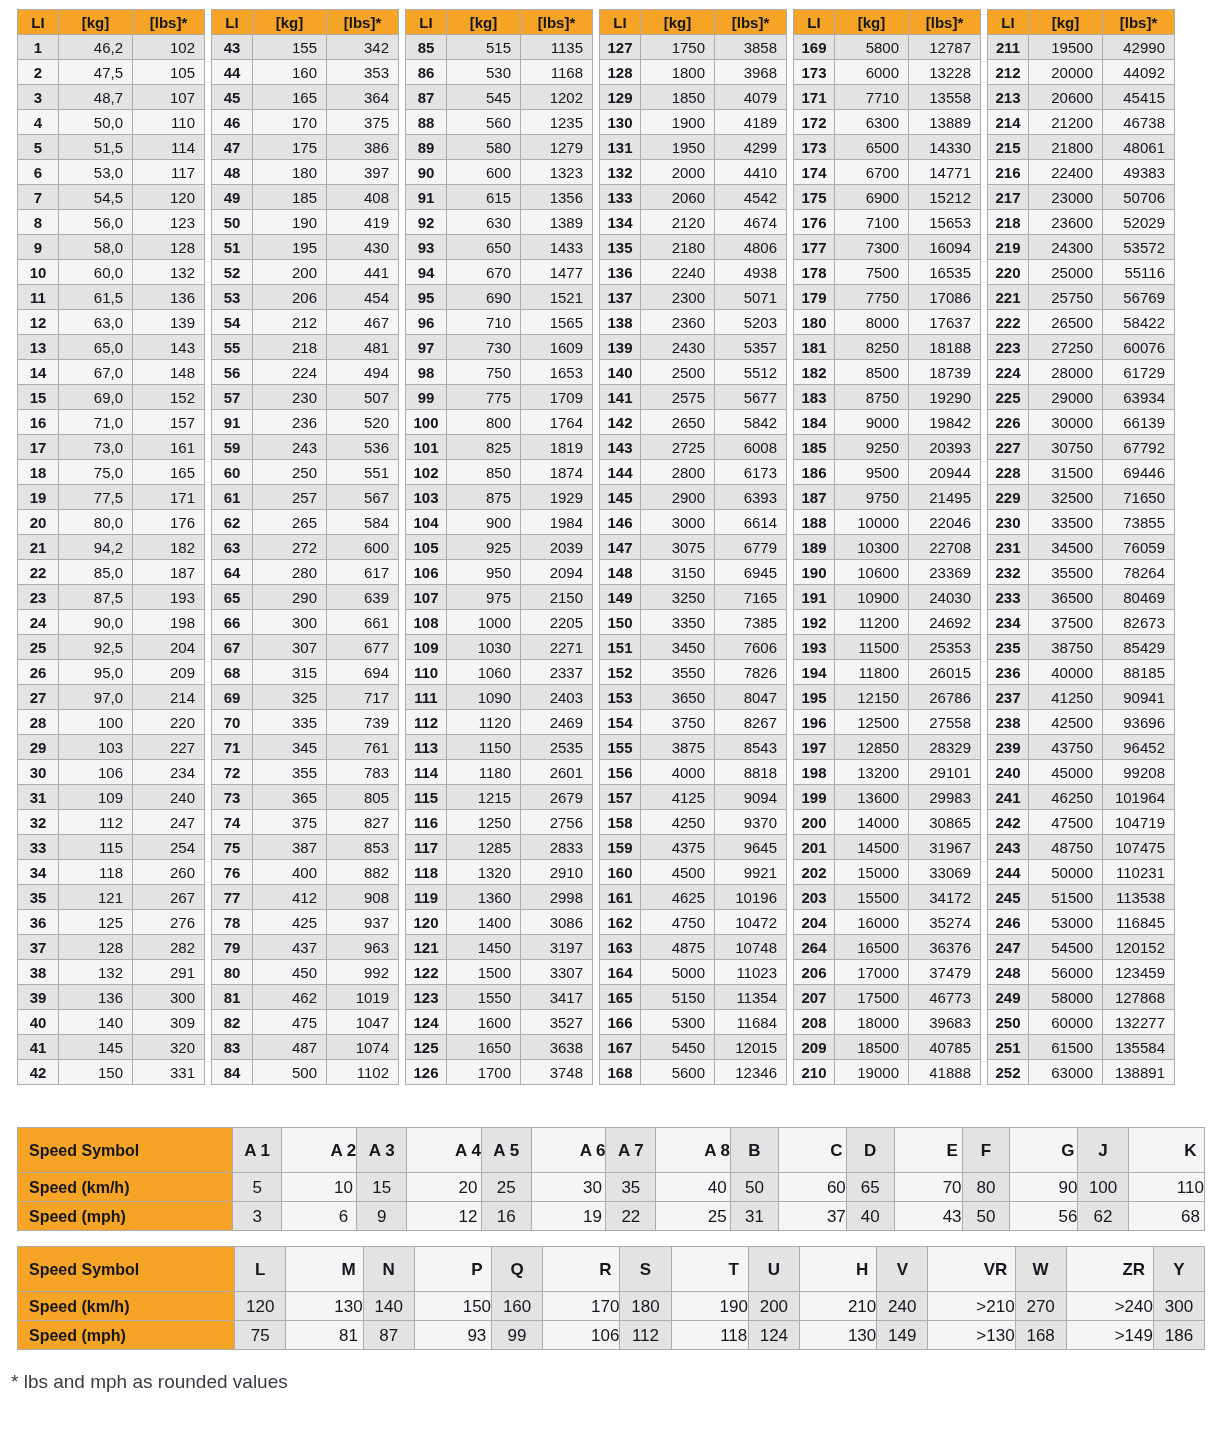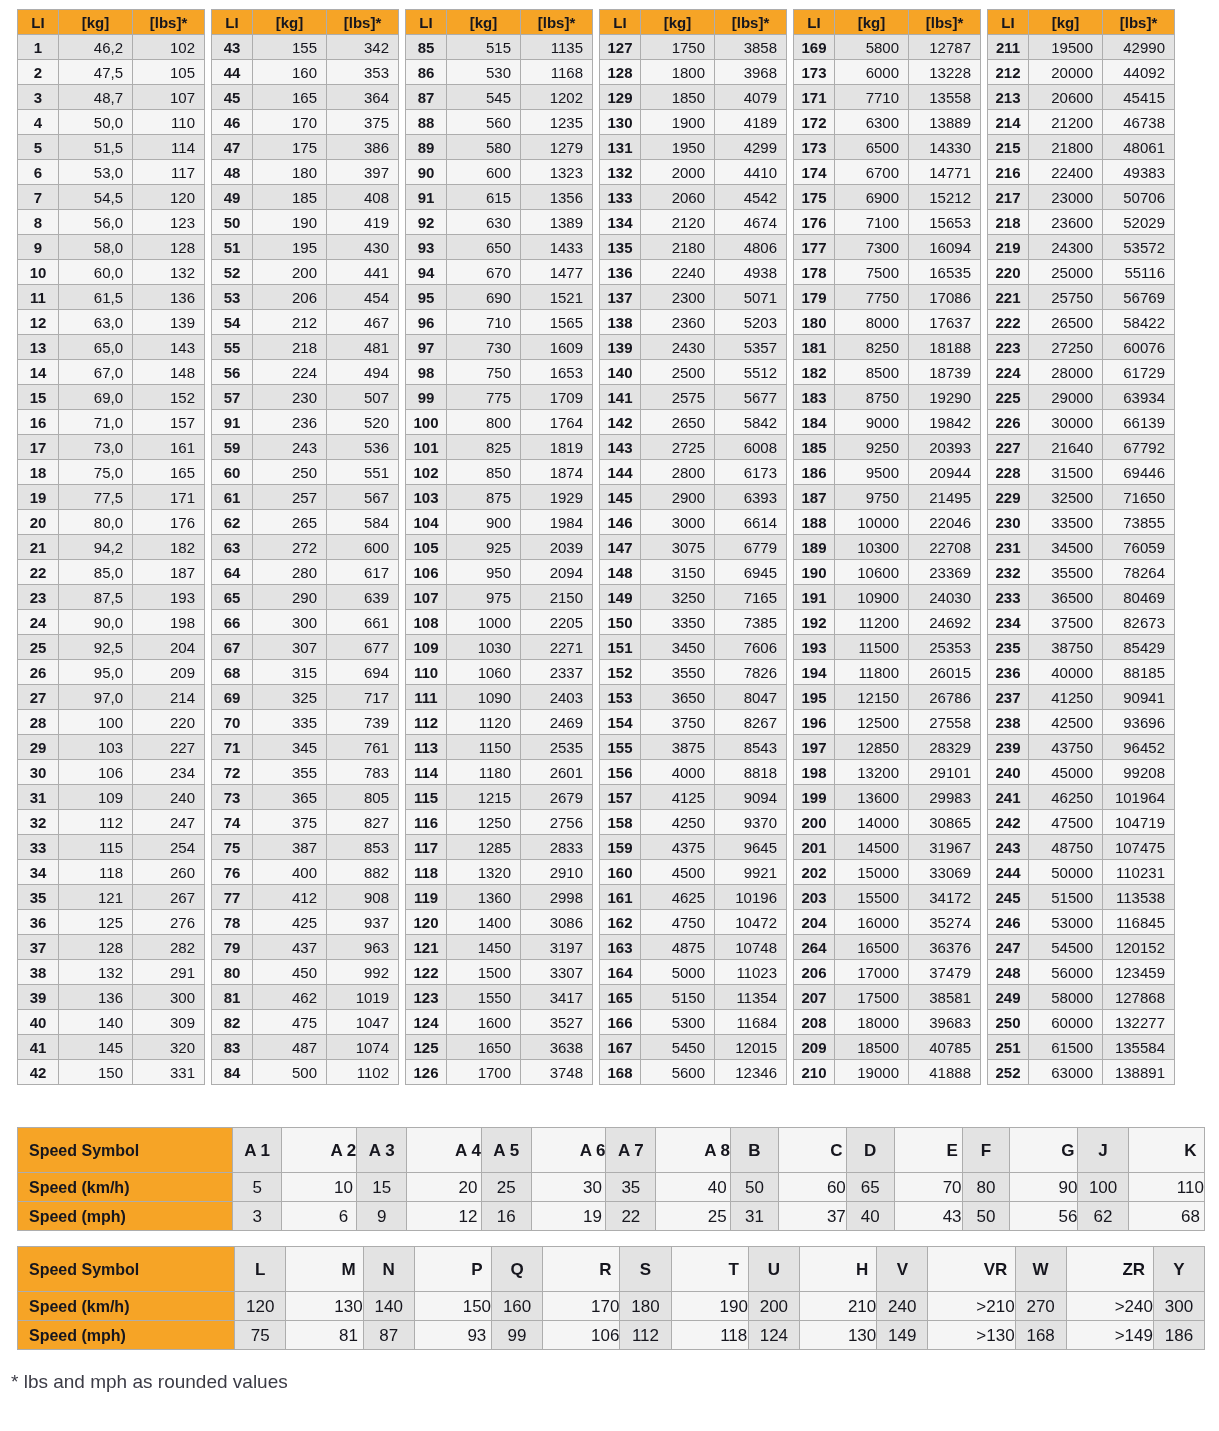--- a/index.html
+++ b/index.html
@@ -1166,21 +1166,21 @@
             <td class="num-cell col-lbs">36376</td>
           </tr>
           <tr class="light">
             <td class="li-cell col-li">206</td>
             <td class="num-cell col-kg">17000</td>
             <td class="num-cell col-lbs">37479</td>
           </tr>
           <tr class="dark">
             <td class="li-cell col-li">207</td>
             <td class="num-cell col-kg">17500</td>
-            <td class="num-cell col-lbs">38581</td>
+            <td class="num-cell col-lbs">46773</td>
           </tr>
           <tr class="light">
             <td class="li-cell col-li">208</td>
             <td class="num-cell col-kg">18000</td>
             <td class="num-cell col-lbs">39683</td>
           </tr>
           <tr class="dark">
             <td class="li-cell col-li">209</td>
             <td class="num-cell col-kg">18500</td>
             <td class="num-cell col-lbs">40785</td>
@@ -1276,21 +1276,21 @@
             <td class="num-cell col-kg">29000</td>
             <td class="num-cell col-lbs">63934</td>
           </tr>
           <tr class="light">
             <td class="li-cell col-li">226</td>
             <td class="num-cell col-kg">30000</td>
             <td class="num-cell col-lbs">66139</td>
           </tr>
           <tr class="dark">
             <td class="li-cell col-li">227</td>
-            <td class="num-cell col-kg">21640</td>
+            <td class="num-cell col-kg">30750</td>
             <td class="num-cell col-lbs">67792</td>
           </tr>
           <tr class="light">
             <td class="li-cell col-li">228</td>
             <td class="num-cell col-kg">31500</td>
             <td class="num-cell col-lbs">69446</td>
           </tr>
           <tr class="dark">
             <td class="li-cell col-li">229</td>
             <td class="num-cell col-kg">32500</td>

